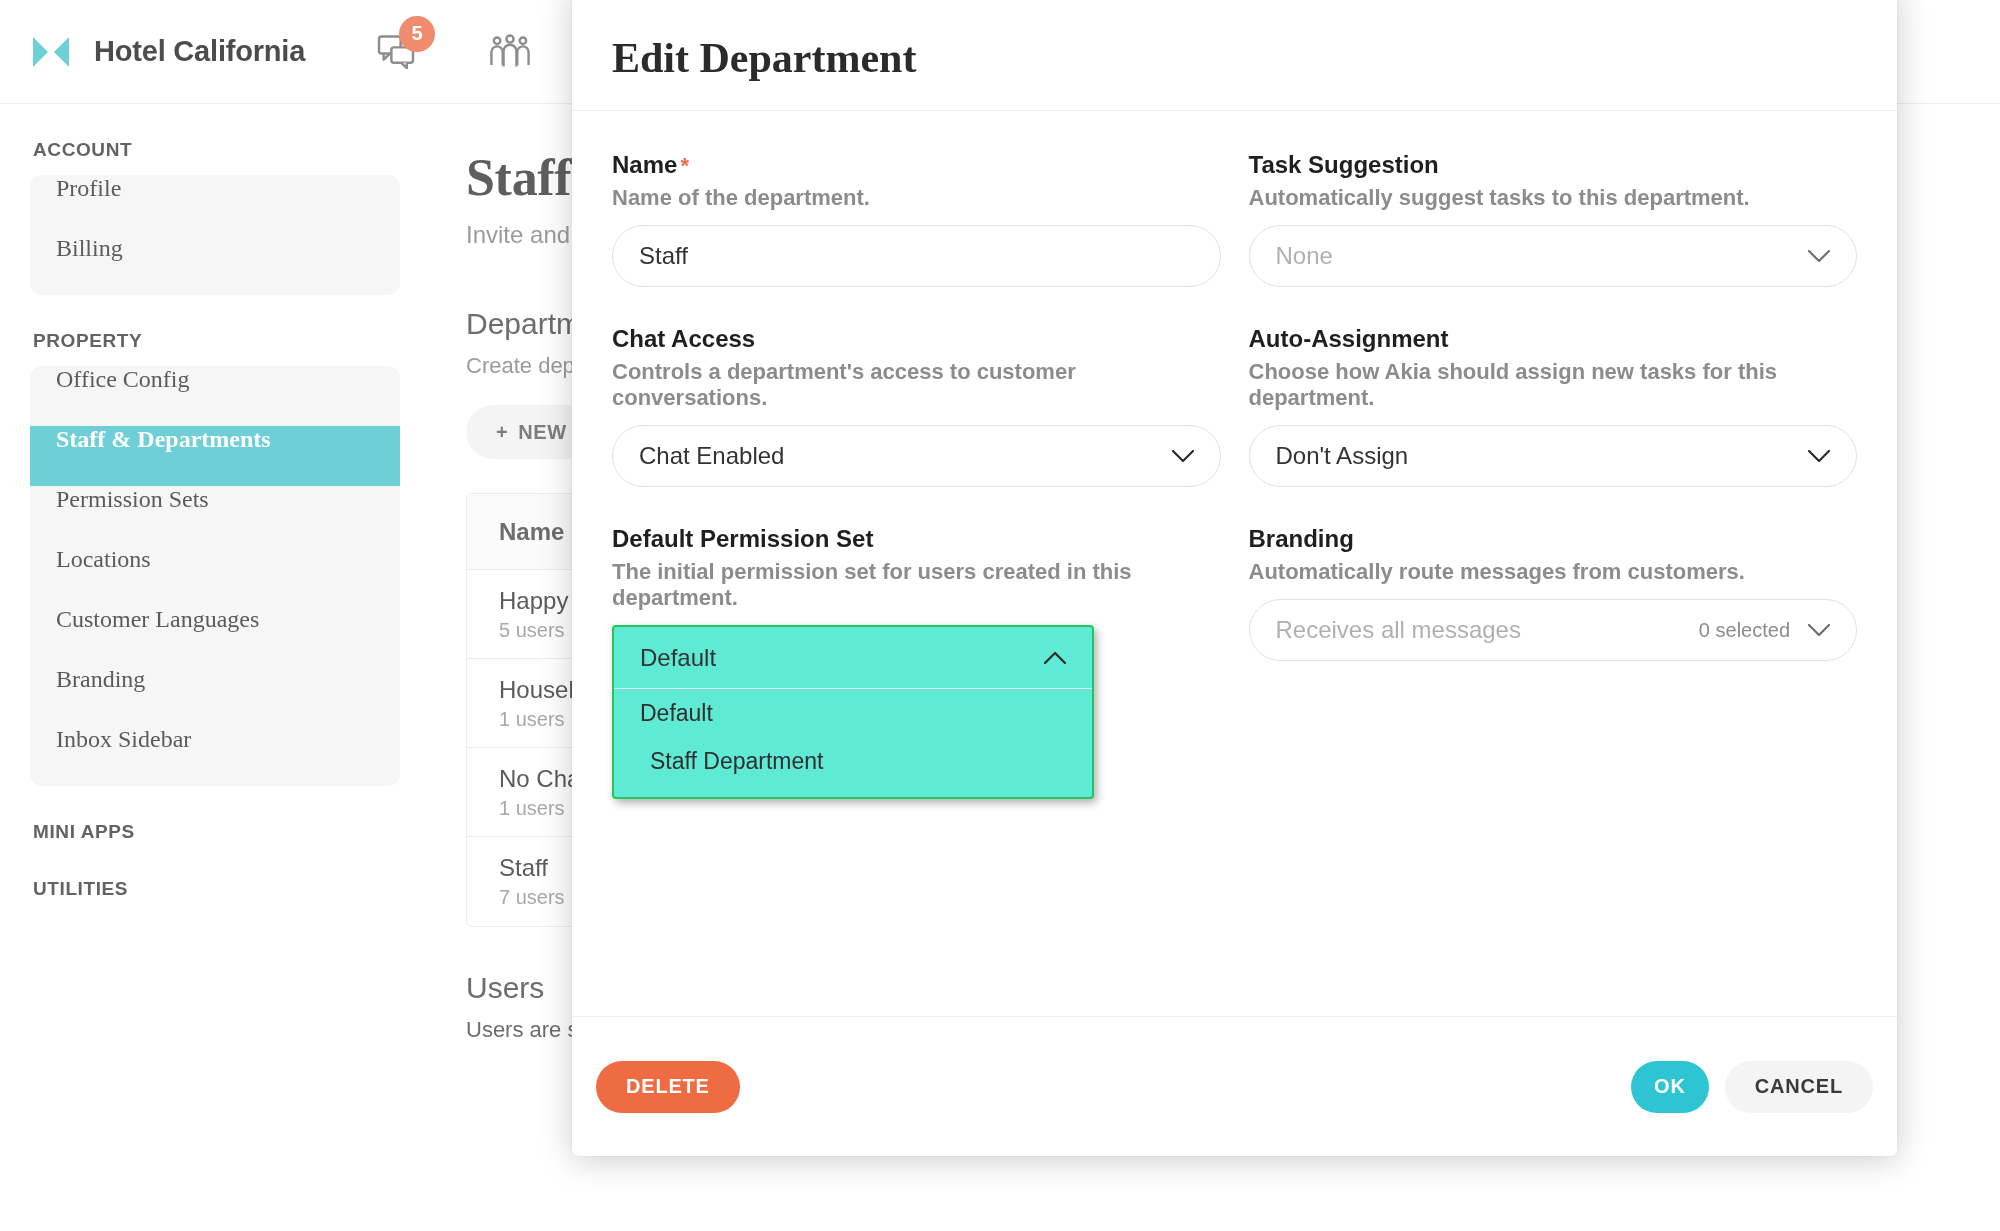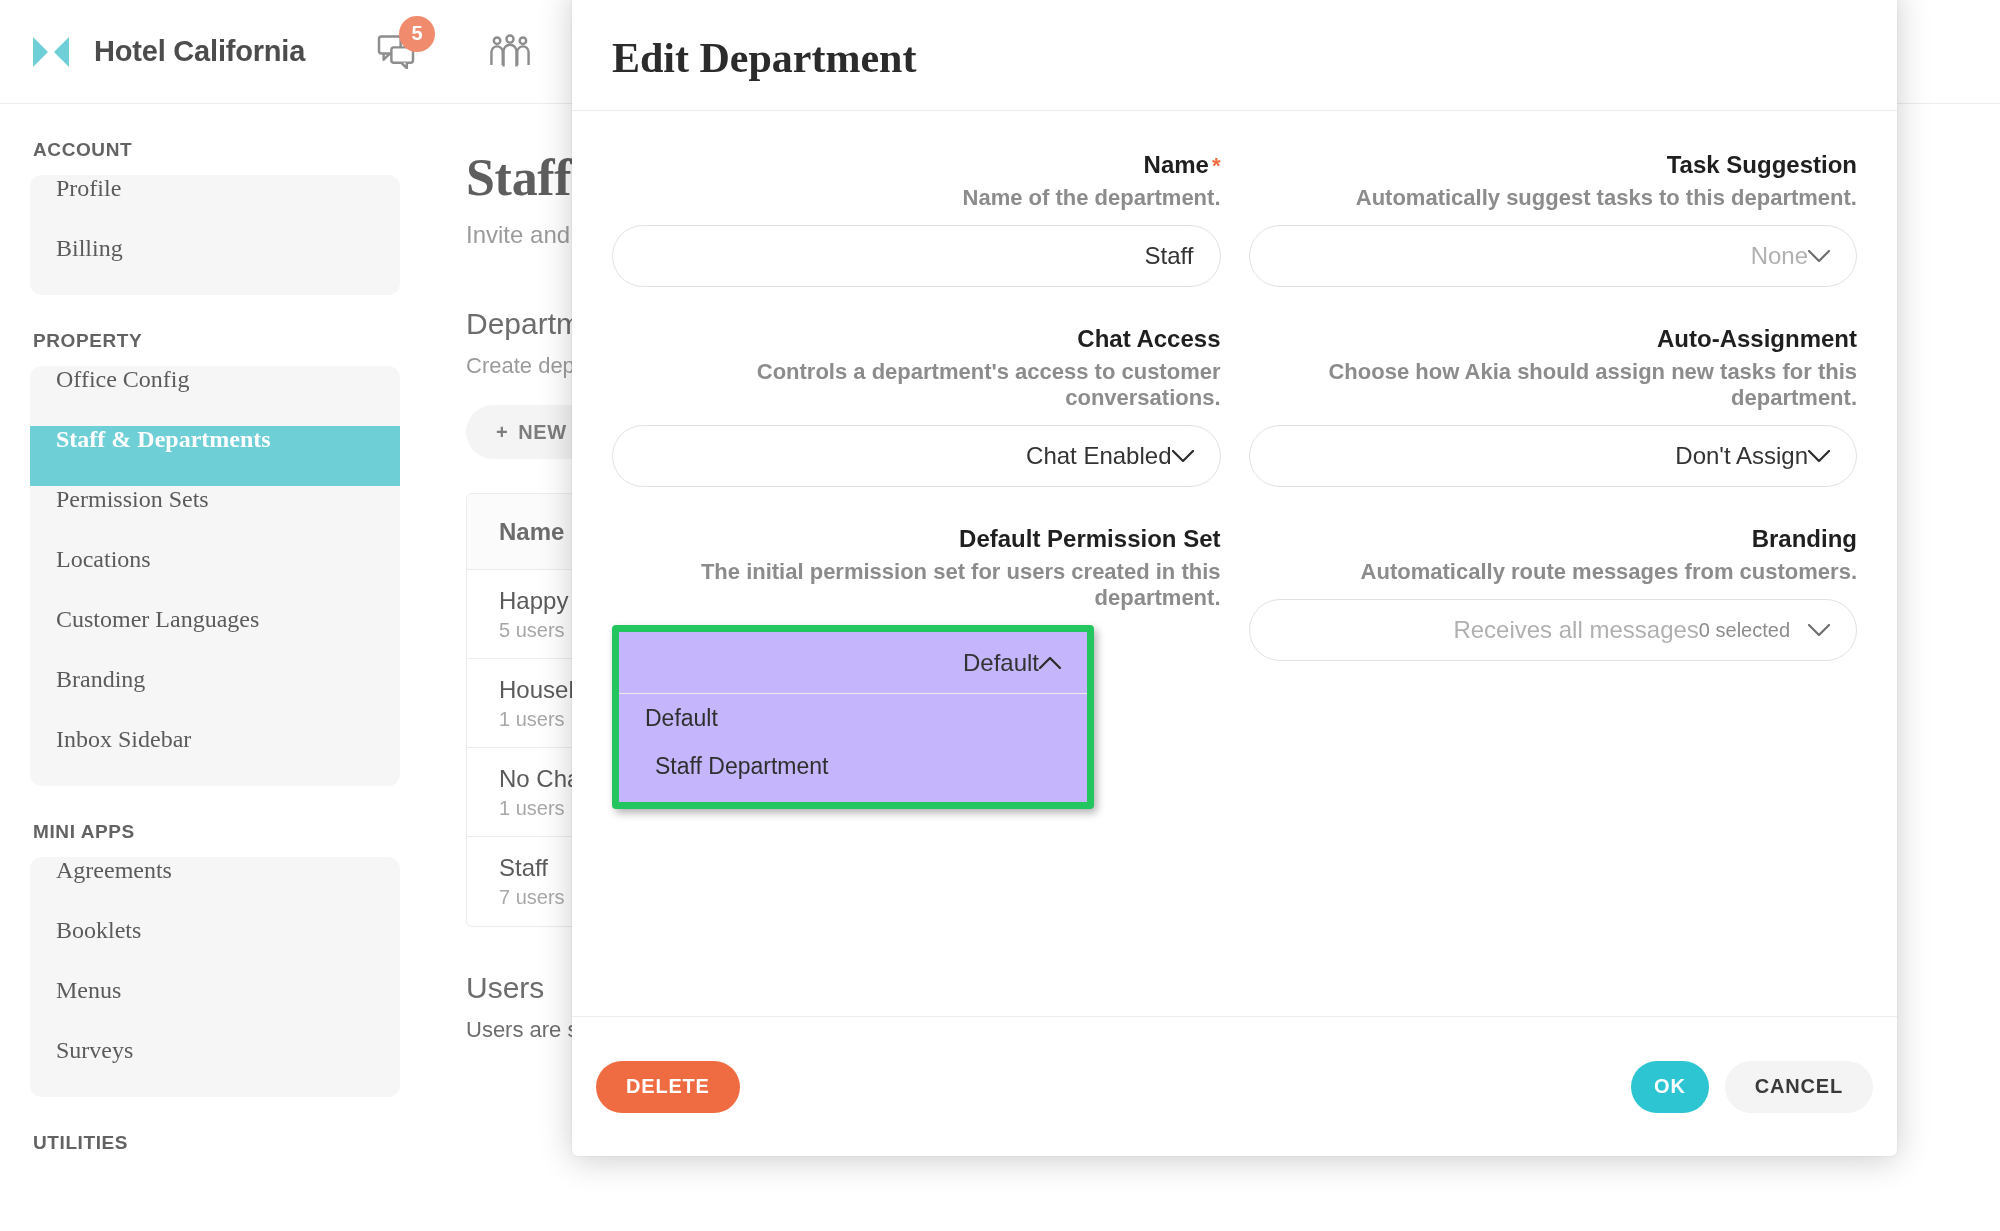--- a/index.html
+++ b/index.html
@@ -123,43 +123,43 @@
     font-size: 42px; font-weight: 700; color: #2b2b2b;
     margin: 0 0 28px 0;
   }
   .modal-divider { height: 1px; background: #ececec; }
   .modal-body {
     flex: 1; padding: 40px 40px 0 40px;
     display: grid; grid-template-columns: 1fr 1fr;
     column-gap: 28px; align-content: start;
     position: relative;
   }
-  .field { margin-bottom: 38px; text-align: right; }
+  .field { margin-bottom: 38px; }
   .field-label {
     font-size: 24px; font-weight: 700; color: #1f1f1f; margin-bottom: 6px;
   }
   .req { color: #ef6b41; font-size: 22px; margin-left: 3px; }
   .field-desc { font-size: 22px; color: #8c8c8c; margin-bottom: 14px; font-weight: bold; }
   .control {
     height: 62px; border: 1px solid #e2e2e2; border-radius: 31px;
     background: #fff; display:flex; align-items:center;
     padding: 0 26px 0 26px; font-size: 24px; color: #333;
     cursor: pointer; position: relative;
   }
   .control.placeholder { color: #b0b0b0; }
   .control .val { flex: 1; }
   .control .sel-count { font-size: 20px; color: #8c8c8c; margin-right: 18px; }
   .chev { width: 22px; height: 13px; flex: 0 0 auto; }
 
   
   .select-open-wrap { position: relative; }
   .select-open {
     position: absolute; left: 0; top: 0; width: 482px;
-    background: #c4b5fd;
-    border: 7px solid #22c55e; border-radius: 4px;
+    background: #5eead4;
+    border: 2px solid #22c55e; border-radius: 4px;
     box-shadow: 3px 4px 8px rgba(0,0,0,0.30);
     z-index: 60;
   }
   .select-open .head {
     height: 62px; display:flex; align-items:center; padding: 0 26px;
     font-size: 24px; color: #333; border-bottom: 1px solid #ececec;
   }
   .select-open .head .val { flex: 1; }
   .opt {
     height: 48px; display:flex; align-items:center; padding: 0 26px;
@@ -254,34 +254,20 @@
       </div>
       <div class="nav-item">
         <span>Branding</span>
       </div>
       <div class="nav-item">
         <span>Inbox Sidebar</span>
       </div>
     </div>
 
     <div class="nav-section-title">MINI APPS</div>
-    <div class="nav-group">
-      <div class="nav-item">
-        <span>Agreements</span>
-      </div>
-      <div class="nav-item">
-        <span>Booklets</span>
-      </div>
-      <div class="nav-item">
-        <span>Menus</span>
-      </div>
-      <div class="nav-item">
-        <span>Surveys</span>
-      </div>
-    </div>
 
     <div class="nav-section-title">UTILITIES</div>
   </div>
 
   <div class="main">
     <h1 class="page-title">Staff</h1>
     <div class="page-sub">Invite and</div>
 
     <div class="section-h">Departments</div>
     <div class="section-sub">Create dep</div>

